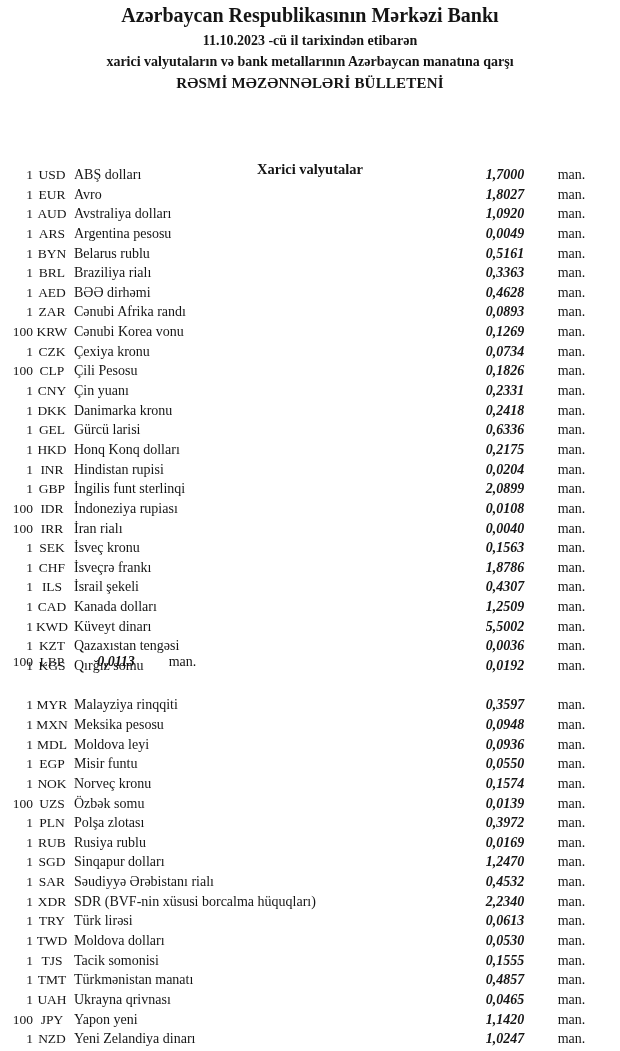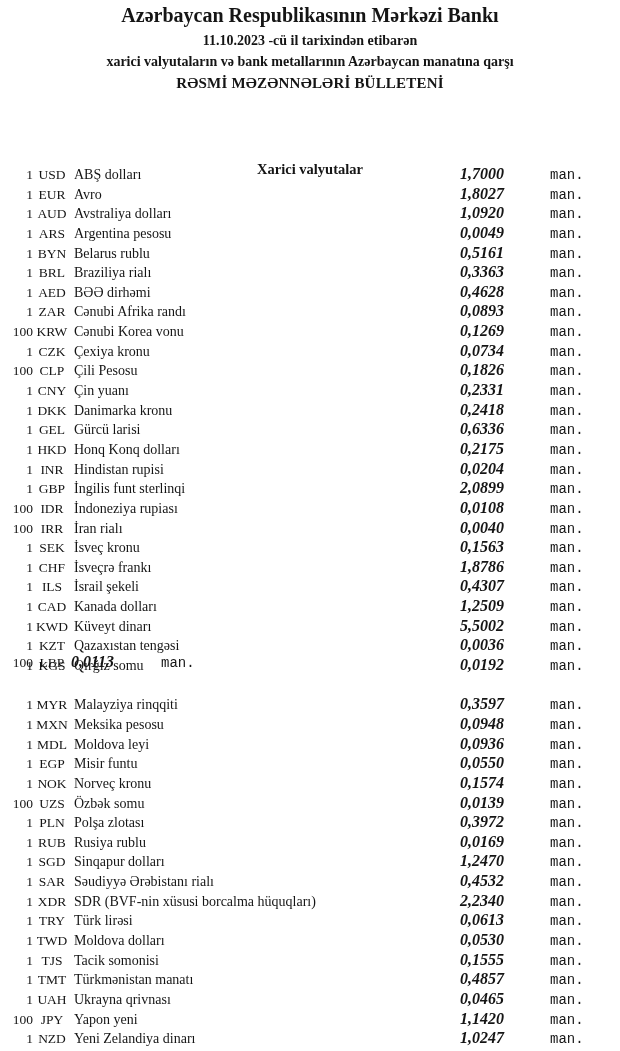--- a/index.html
+++ b/index.html
@@ -53,31 +53,30 @@
   }
   .cname {
     flex: 1;
     padding-left: 3px;
     white-space: nowrap;
     overflow: hidden;
     margin-top: 24px;
   }
   .rate {
     width: 90px;
-    text-align: left;
+    text-align: center;
     font-weight: bold;
     font-style: italic;
-    font-size: 16px;
+    font-size: 14px;
     flex: none;
   }
   .unit {
     width: 43px;
-    text-align: left;
+    text-align: center;
     flex: none;
-    font-family: Liberation Mono, monospace;
   }
 </style>
 </head>
 <body>
 
 <div class="page">
   <div class="hdr hdr-title">Azərbaycan Respublikasının Mərkəzi Bankı</div>
   <div class="hdr hdr-date">11.10.2023 -cü il tarixindən etibarən</div>
   <div class="hdr hdr-bulletin">RƏSMİ MƏZƏNNƏLƏRİ BÜLLETENİ</div>
   <div class="hdr hdr-sub">xarici valyutaların və bank metallarının Azərbaycan manatına qarşı</div>

